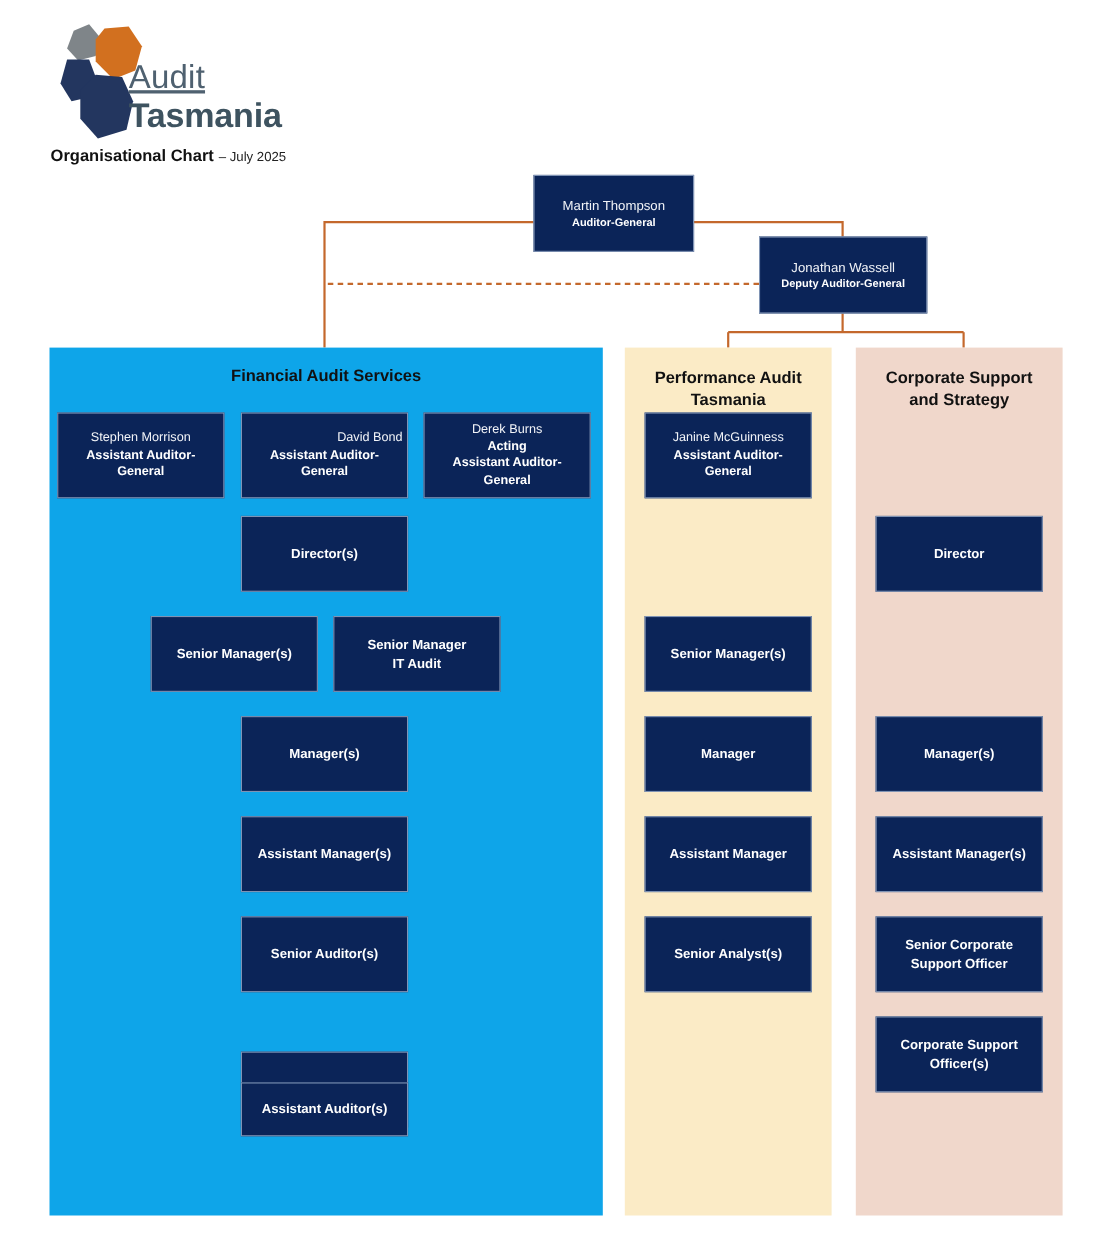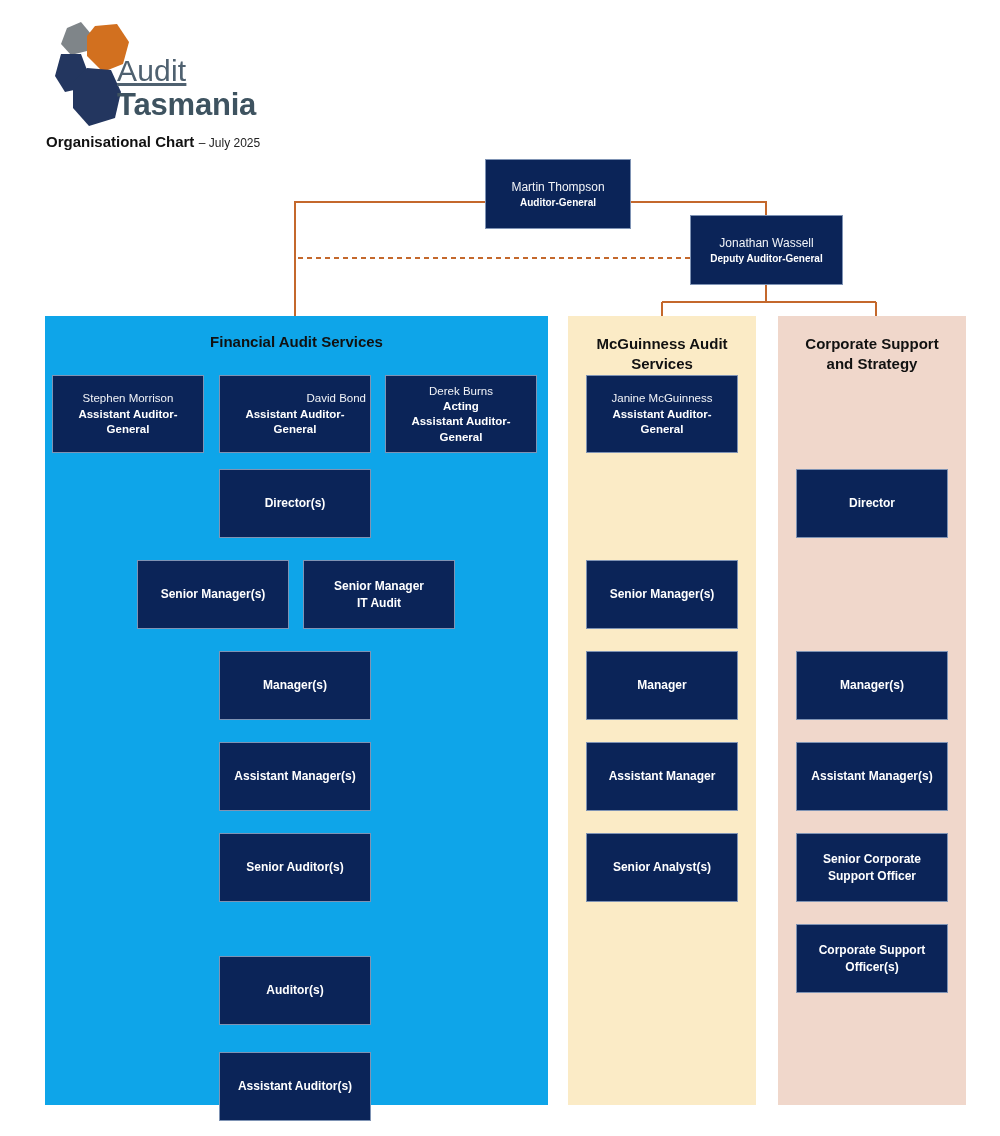--- a/index.html
+++ b/index.html
@@ -215,26 +215,26 @@
   </div>
   <div class="box role" style="left:219px; top:742px; width:152px; height:69px;">
     <span class="ttl">Assistant Manager(s)</span>
   </div>
   <div class="box role" style="left:219px; top:833px; width:152px; height:69px;">
     <span class="ttl">Senior Auditor(s)</span>
   </div>
   <div class="box role" style="left:219px; top:924px; width:152px; height:69px;margin-top:32px;">
     <span class="ttl">Auditor(s)</span>
   </div>
-  <div class="box role" style="left:219px; top:1052px; width:152px; height:69px;">
+  <div class="box role" style="left:219px; top:984px; width:152px; height:49px;">
     <span class="ttl">Assistant Auditor(s)</span>
   </div>
 
   <div class="panel" style="left:568px; top:316px; width:188px; height:789px; background:#fbebc6;">
-    <div class="panel-title" style="top:18px; padding:0 16px;">McGuinness Audit Services</div>
+    <div class="panel-title" style="top:18px; padding:0 16px;">Performance Audit Tasmania</div>
   </div>
 
   <div class="box" style="left:586px; top:375px; width:152px; height:78px;">
     <span class="nm">Janine McGuinness</span>
     <span class="ttl">Assistant Auditor-General</span>
   </div>
 
   <div class="box role" style="left:586px; top:560px; width:152px; height:69px;">
     <span class="ttl">Senior Manager(s)</span>
   </div>

